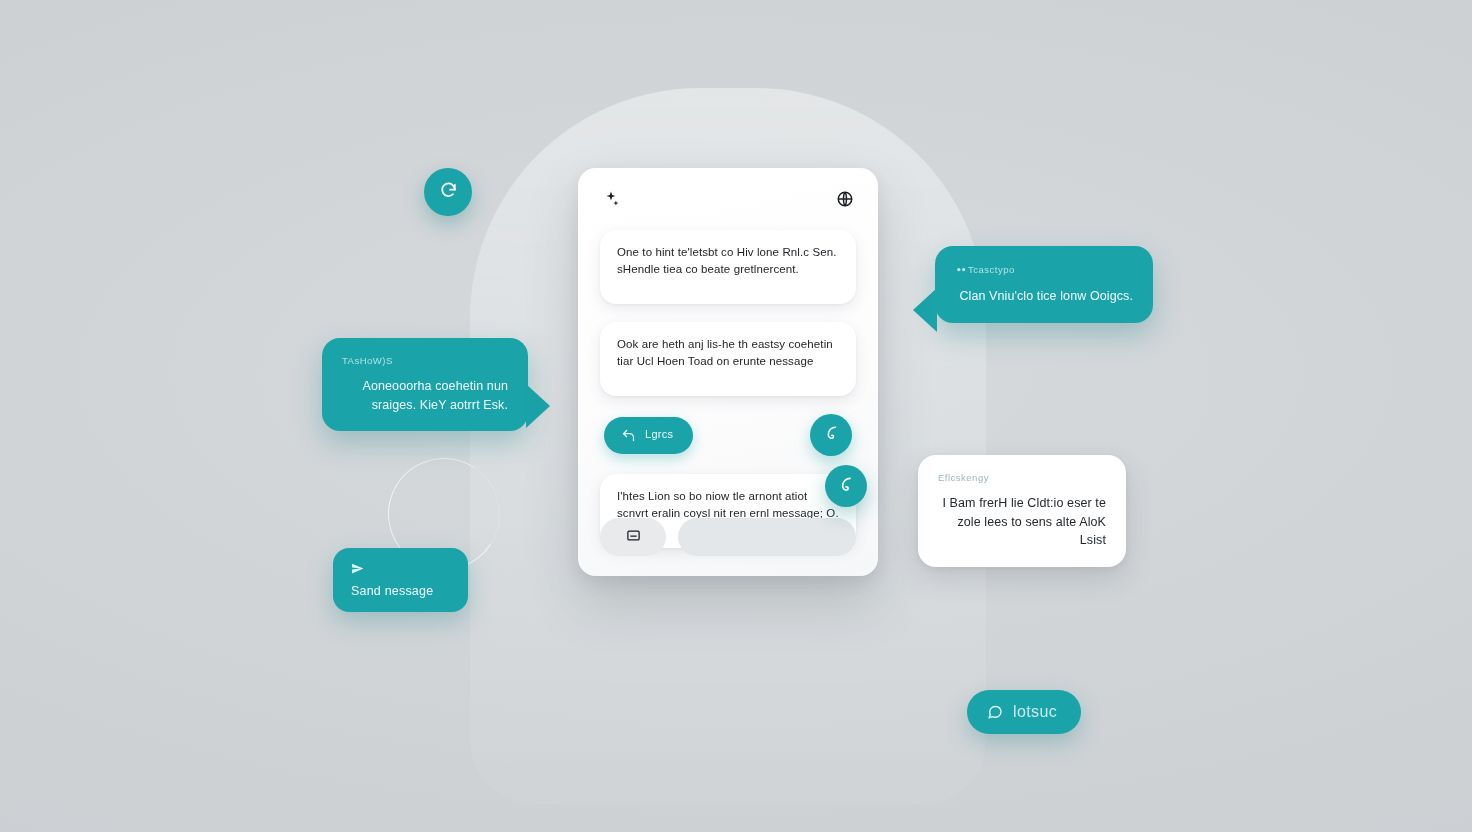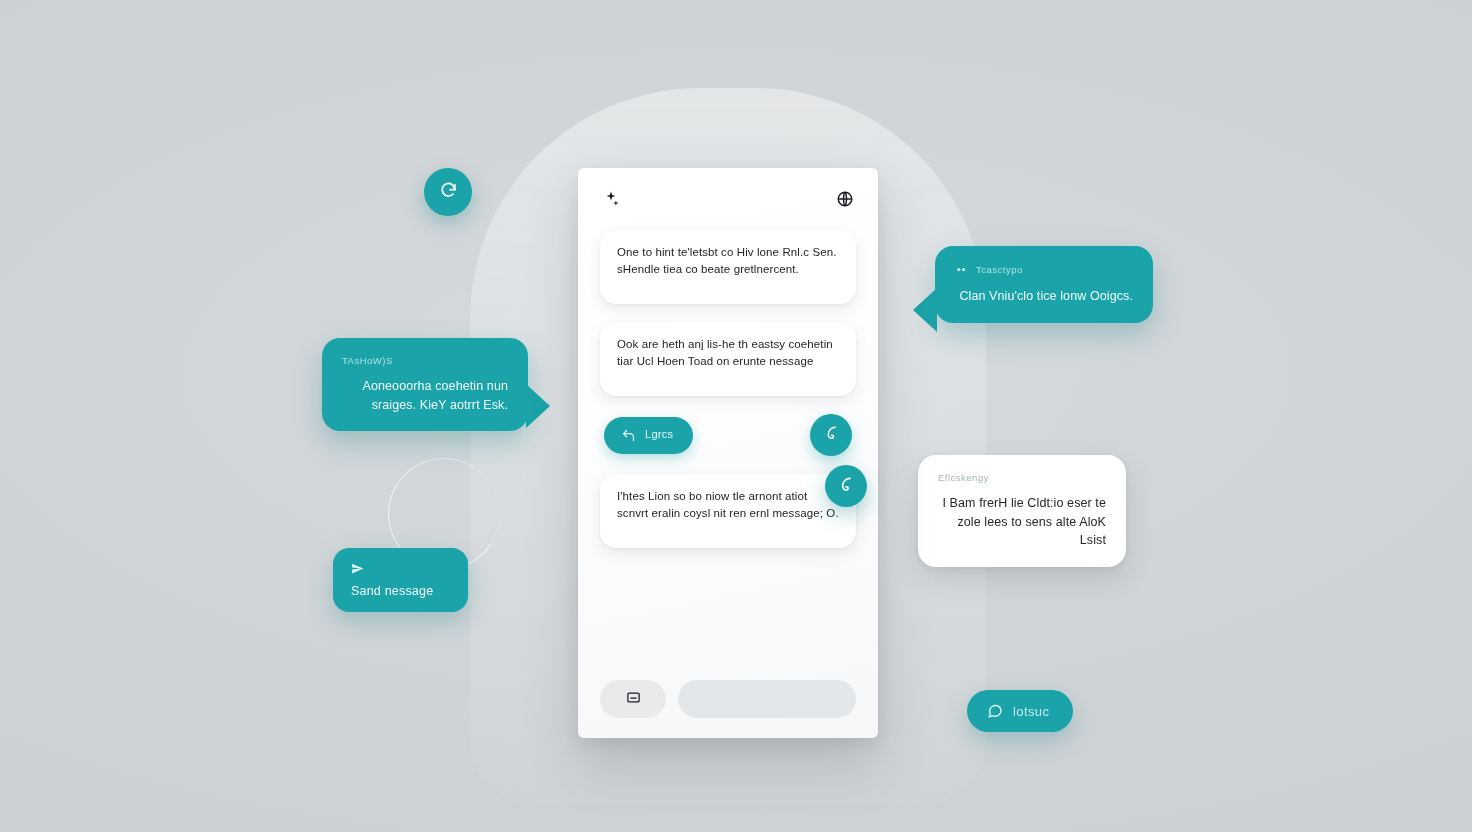--- a/index.html
+++ b/index.html
@@ -43,23 +43,23 @@
     border-top-color: rgba(255,255,255,0.55);
     transform: rotate(-12deg);
   }
 
   
   .phone {
     position: absolute;
     left: 578px;
     top: 168px;
     width: 300px;
-    height: 570px;
+    height: 408px;
     background: linear-gradient(168deg, #ffffff 0%, #fdfdfe 46%, #f6f7f8 100%);
-    border-radius: 6px;
+    border-radius: 18px;
     box-shadow:
       0 26px 54px rgba(60,70,80,0.20),
       0 6px 16px rgba(60,70,80,0.10);
     overflow: hidden;
   }
 
   .phone-header {
     height: 62px;
     display: flex;
     align-items: center;
@@ -148,21 +148,21 @@
 
   
   .callout {
     position: absolute;
     border-radius: 18px;
     padding: 17px 20px;
   }
   .callout .cl-head {
     display: flex;
     align-items: center;
-    gap: 8px;
+    gap: 0;
     margin-bottom: 11px;
   }
   .callout .cl-head svg { width: 13px; height: 13px; display: block; }
   .cl-label {
     font-size: 9.5px;
     letter-spacing: 0.5px;
   }
   .cl-body {
     font-size: 12.5px;
     line-height: 1.48;
@@ -255,21 +255,21 @@
     align-items: center;
     gap: 10px;
     background: #1aa3a8;
     border: none;
     border-radius: 23px;
     padding: 13px 24px 13px 20px;
     box-shadow: 0 9px 22px rgba(26,130,135,0.28);
     cursor: pointer;
   }
   .btn-bottom svg { width: 16px; height: 16px; color: #eafafa; display: block; }
-  .btn-bottom .lbl { font-size: 13px; color: rgba(238,253,253,0.82); letter-spacing: 0.4px; }
+  .btn-bottom .lbl { font-size: 16px; color: rgba(238,253,253,0.82); letter-spacing: 0.4px; }
 </style>
 </head>
 <body>
 
 <div id="stage">
 
   <div class="backdrop-shape"></div>
   <div class="deco-arc"></div>
 
   <div class="callout teal" id="callout-left">

